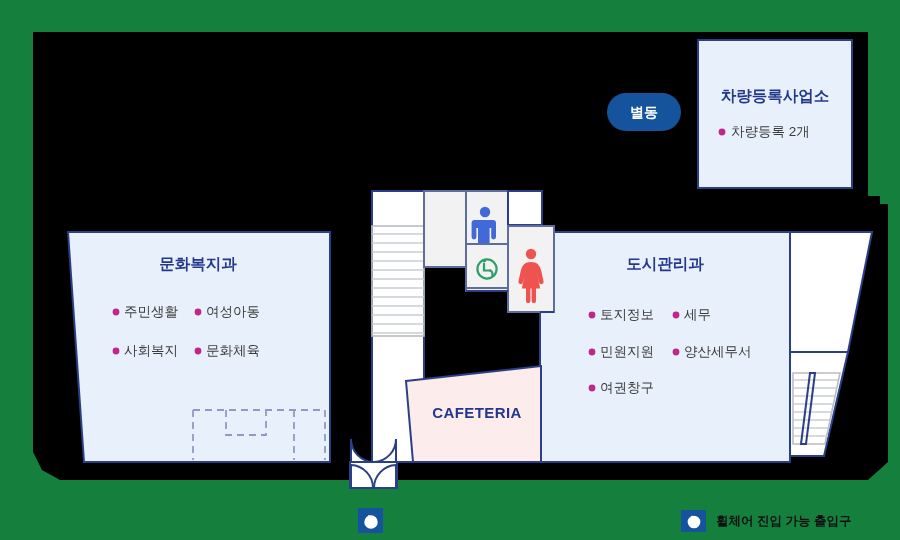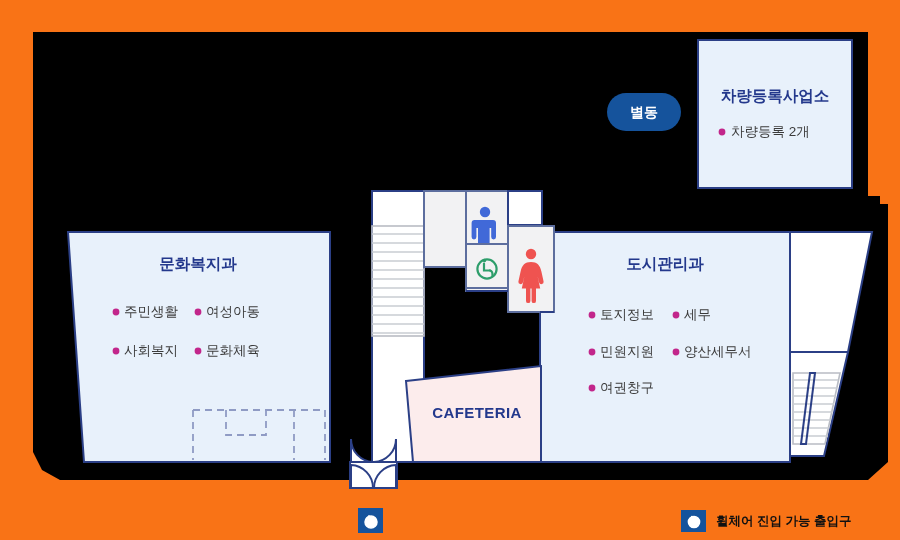--- a/index.html
+++ b/index.html
@@ -11,21 +11,21 @@
   body {
     width: 900px;
     height: 540px;
     font-family: "Liberation Sans", "DejaVu Sans", sans-serif;
     overflow: hidden;
   }
   #floorplan-root {
     position: relative;
     width: 900px;
     height: 540px;
-    background: #f97316;
+    background: #15803d;
   }
   svg.plan {
     position: absolute;
     left: 0;
     top: 0;
     width: 900px;
     height: 540px;
     display: block;
   }
   .dept-title {

